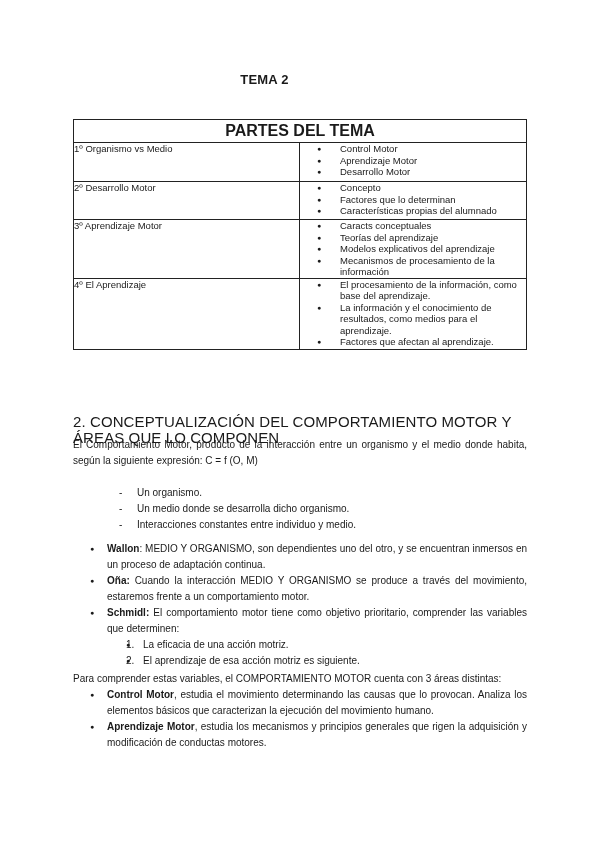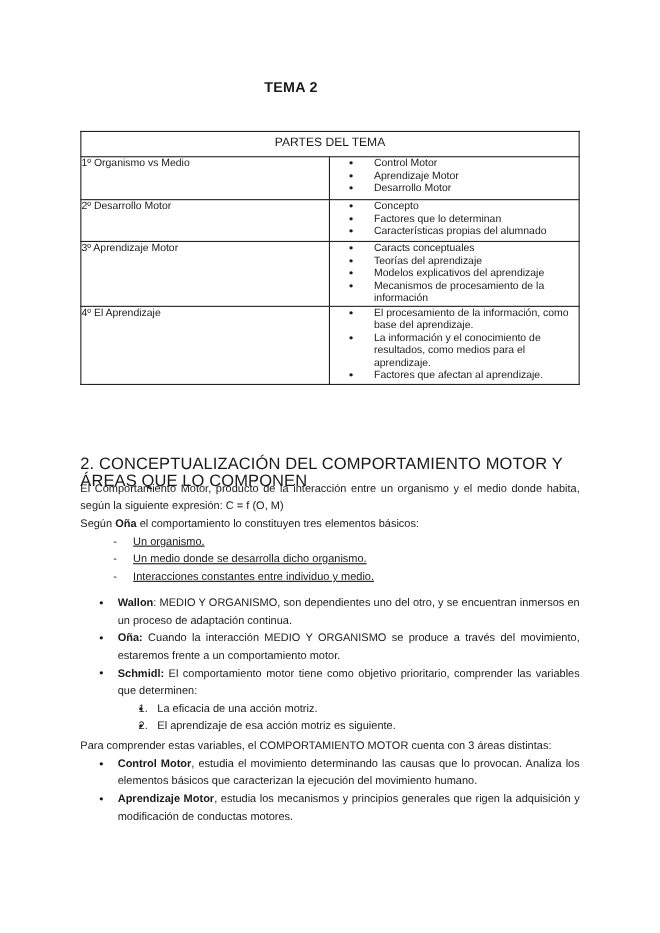--- a/index.html
+++ b/index.html
@@ -13,40 +13,40 @@
     font-family: "Liberation Sans", sans-serif;
   }
   table.parts {
     position: absolute; left: 73px; top: 119px; width: 454px;
     border-collapse: collapse; font-size: 9.5px; line-height: 11.5px;
   }
   table.parts td, table.parts th {
     border: 1.5px solid #222; vertical-align: top; padding: 0;
   }
   table.parts th {
-    height: 22px; font-weight: normal; font-size: 11px; text-align: center; vertical-align: middle;
+    height: 22px; font-weight: bold; font-size: 16px; text-align: center; vertical-align: middle;
   }
   td.left { width: 225px; padding: 6px 5px 0 4px; }
   td.right { padding: 6px 6px 4px 0; }
   td.right ul { margin: 0; padding: 0 0 0 40px; list-style: none; }
   td.right li { position: relative; padding-left: 0; }
   td.right li::before {
     content: "\25CF"; position: absolute; left: -23px; top: 0; font-size: 7px;
   }
   tr.r1 td { height: 38px; }
   tr.r2 td { height: 37px; }
   tr.r3 td { height: 55px; }
   tr.r4 td { height: 70px; }
 
   .section {
     position: absolute; left: 73px; width: 454px; font-size: 10px; line-height: 16px;
   }
   .sec-head { top: 414px; font-size: 15px; letter-spacing: 0.1px; }
   .para1 { top: 437px; text-align: justify; }
-  .dash-list { list-style: none; margin: 0; padding: 0 0 0 30px; text-decoration: underline; }
+  .dash-list { list-style: none; margin: 16px; padding: 0 0 0 30px; }
   .dash-list li { position: relative; padding-left: 18px; }
   .dash-list li::before { content: "-"; position: absolute; left: 0; }
   .bul-list { list-style: none; margin: 0; padding: 0 0 0 17px; }
   .bul-list li { position: relative; padding-left: 17px; text-align: justify; }
   .bul-list li::before { content: "\25CF"; position: absolute; left: 0; font-size: 7px; top: 0; }
   .bullets1 { top: 541px; }
   .num-list { list-style: none; margin: 0; padding: 0 0 0 19px; }
   .num-list li { position: relative; padding-left: 17px; }
   .num-list li .n { position: absolute; left: 0; }
   .para2 { top: 671px; text-align: justify; }
@@ -104,21 +104,20 @@
     </ul>
         </td>
   </tr>
 </tbody>
   </table>
 
 <div class="section sec-head">2. CONCEPTUALIZACIÓN DEL COMPORTAMIENTO MOTOR Y ÁREAS QUE LO COMPONEN</div>
 
 <div class="section para1">
   <div>El Comportamiento Motor, producto de la interacción entre un organismo y el medio donde habita, según la siguiente expresión:  C = f (O, M)</div>
-  <div><span>Según </span><b>Oña</b><span> el comportamiento lo constituyen tres elementos básicos:</span></div>
   <ul class="dash-list">
     <li>Un organismo.</li>
     <li>Un medio donde se desarrolla dicho organismo.</li>
     <li>Interacciones constantes entre individuo y medio.</li>
   </ul>
 </div>
 
 <div class="section bullets1">
   <ul class="bul-list">
     <li><b>Wallon</b><span>: </span><span>MEDIO Y ORGANISMO, son dependientes uno del otro, y se encuentran inmersos en un proceso de adaptación continua.</span></li>

